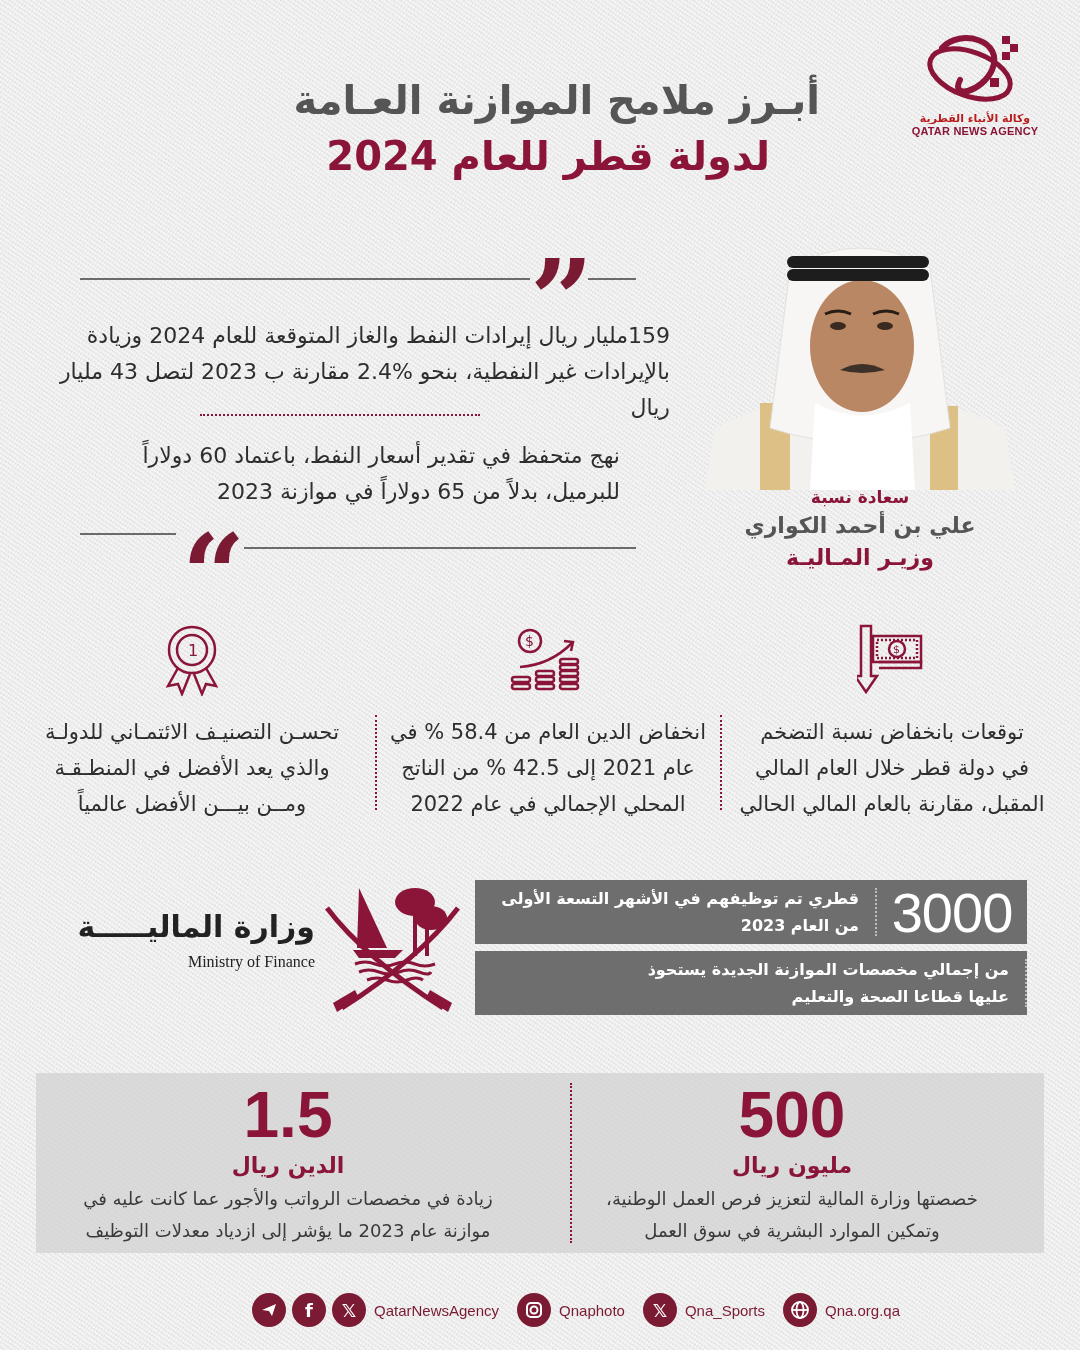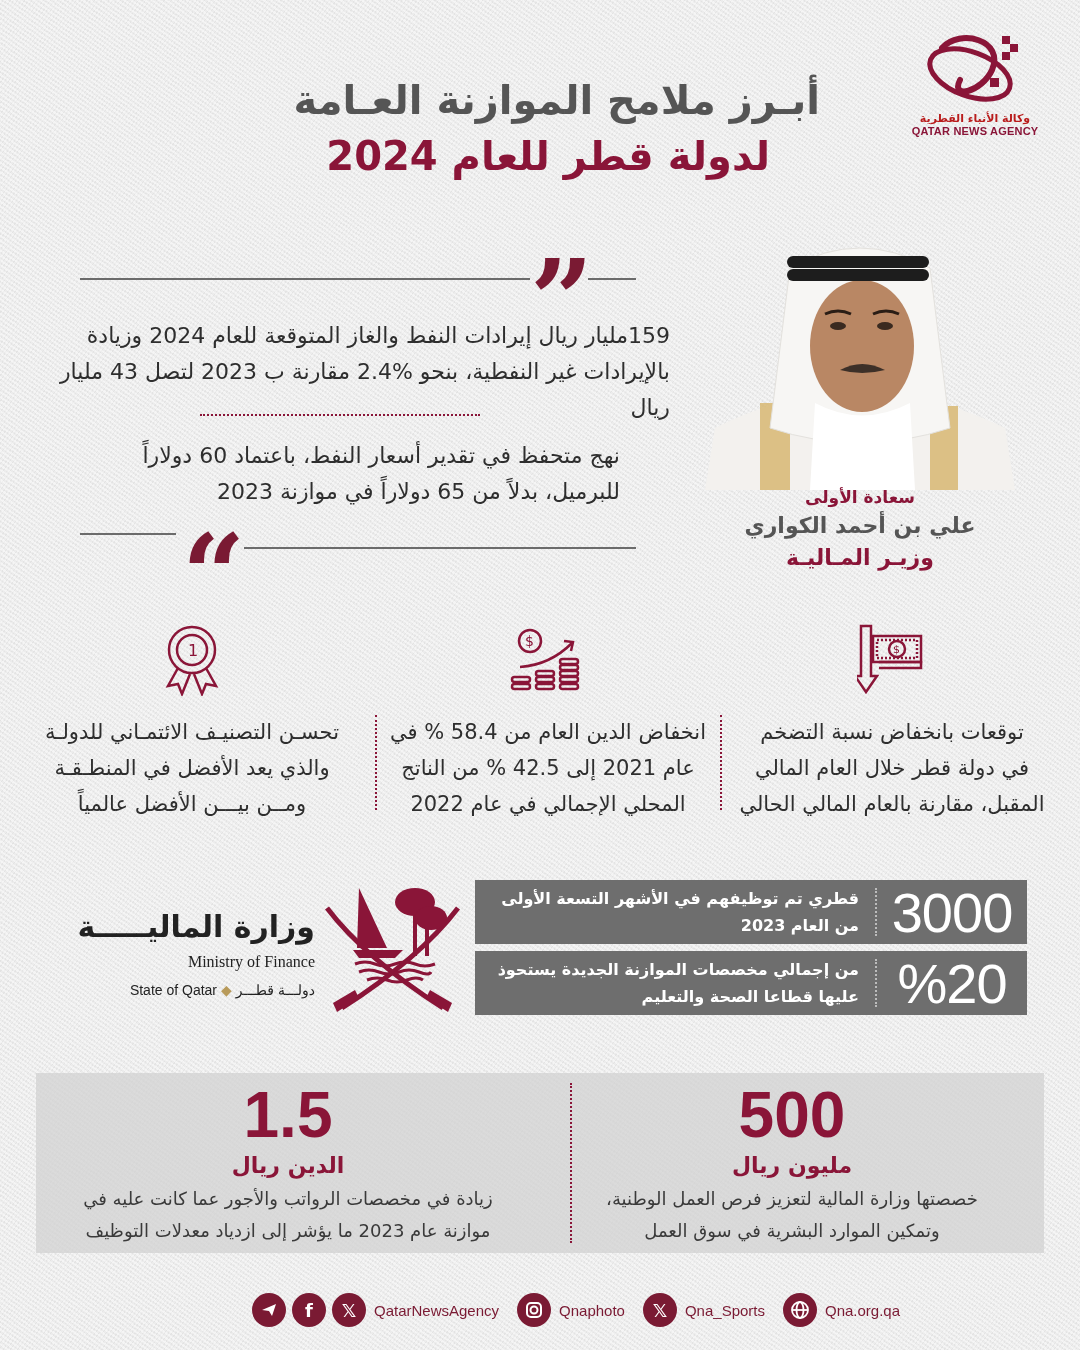--- a/index.html
+++ b/index.html
@@ -133,21 +133,21 @@
     <path d="M135 142 Q 157 130 180 142 Q 157 148 135 142 Z" fill="#3d3028"></path>
 
     <rect x="82" y="28" width="142" height="12" rx="6" fill="#1d1d1d"></rect>
     <rect x="82" y="41" width="142" height="12" rx="6" fill="#1d1d1d"></rect>
 
     <path d="M110 175 Q 157 200 205 175 L 210 262 L 105 262 Z" fill="#ffffff"></path>
   </svg>
 </div>
 
 <div id="minister" class="abs">
-  <div class="t1">سعادة الأولى</div>
+  <div class="t1">سعادة نسبة</div>
   <div class="t2">علي بن أحمد الكواري</div>
   <div class="t3">وزيـر المـاليـة</div>
 </div>
 
 <div class="col" style="left:722px;">
   <div class="icon">
     <svg width="70" height="72" viewBox="0 0 70 72" fill="none" stroke="#8a1538" stroke-width="2.5">
       <rect x="16" y="12" width="48" height="26"></rect>
       <rect x="20" y="16" width="40" height="18" stroke-dasharray="2 2"></rect>
       <circle cx="40" cy="25" r="8"></circle>
@@ -207,23 +207,20 @@
     <div>تحسـن التصنيـف الائتمـاني للدولـة</div>
     <div>والذي يعد الأفضل في المنطـقـة</div>
     <div>ومــن بيـــن الأفضل عالمياً</div>
   </div>
 </div>
 
 <div id="mof" class="abs">
   <div class="text">
     <div class="ar">وزارة الماليـــــة</div>
     <div class="en">Ministry of Finance</div>
-    <div class="sub">
-      <span>State of Qatar</span><span class="dot">◆</span><span>دولـــة قطـــر</span>
-    </div>
   </div>
   <svg width="135" height="140" viewBox="0 0 135 140">
     <circle cx="68" cy="60" r="40" fill="none"></circle>
 
     <path d="M2 30 Q 40 80 118 130" stroke="#8a1538" stroke-width="5" fill="none"></path>
     <path d="M133 30 Q 95 80 17 130" stroke="#8a1538" stroke-width="5" fill="none"></path>
     <path d="M8 125 L30 112 L34 120 L12 134 Z" fill="#8a1538"></path>
     <path d="M127 125 L105 112 L101 120 L123 134 Z" fill="#8a1538"></path>
 
     <path d="M34 10 L62 70 L32 70 Z" fill="#8a1538"></path>
@@ -242,21 +239,20 @@
 
 <div class="bar" style="top:880px;">
   <div class="num">3000</div>
   <div class="sep"></div>
   <div class="desc">
     <div>قطري تم توظيفهم في الأشهر التسعة الأولى</div>
     <div>من العام 2023</div>
   </div>
 </div>
 <div class="bar" style="top:951px;">
-  <div class="num">%20</div>
   <div class="sep"></div>
   <div class="desc">
     <div>من إجمالي مخصصات الموازنة الجديدة يستحوذ</div>
     <div>عليها قطاعا الصحة والتعليم</div>
   </div>
 </div>
 
 <div id="bottom" class="abs">
   <div class="bcol" style="left:504px;">
     <div class="big">500</div>

